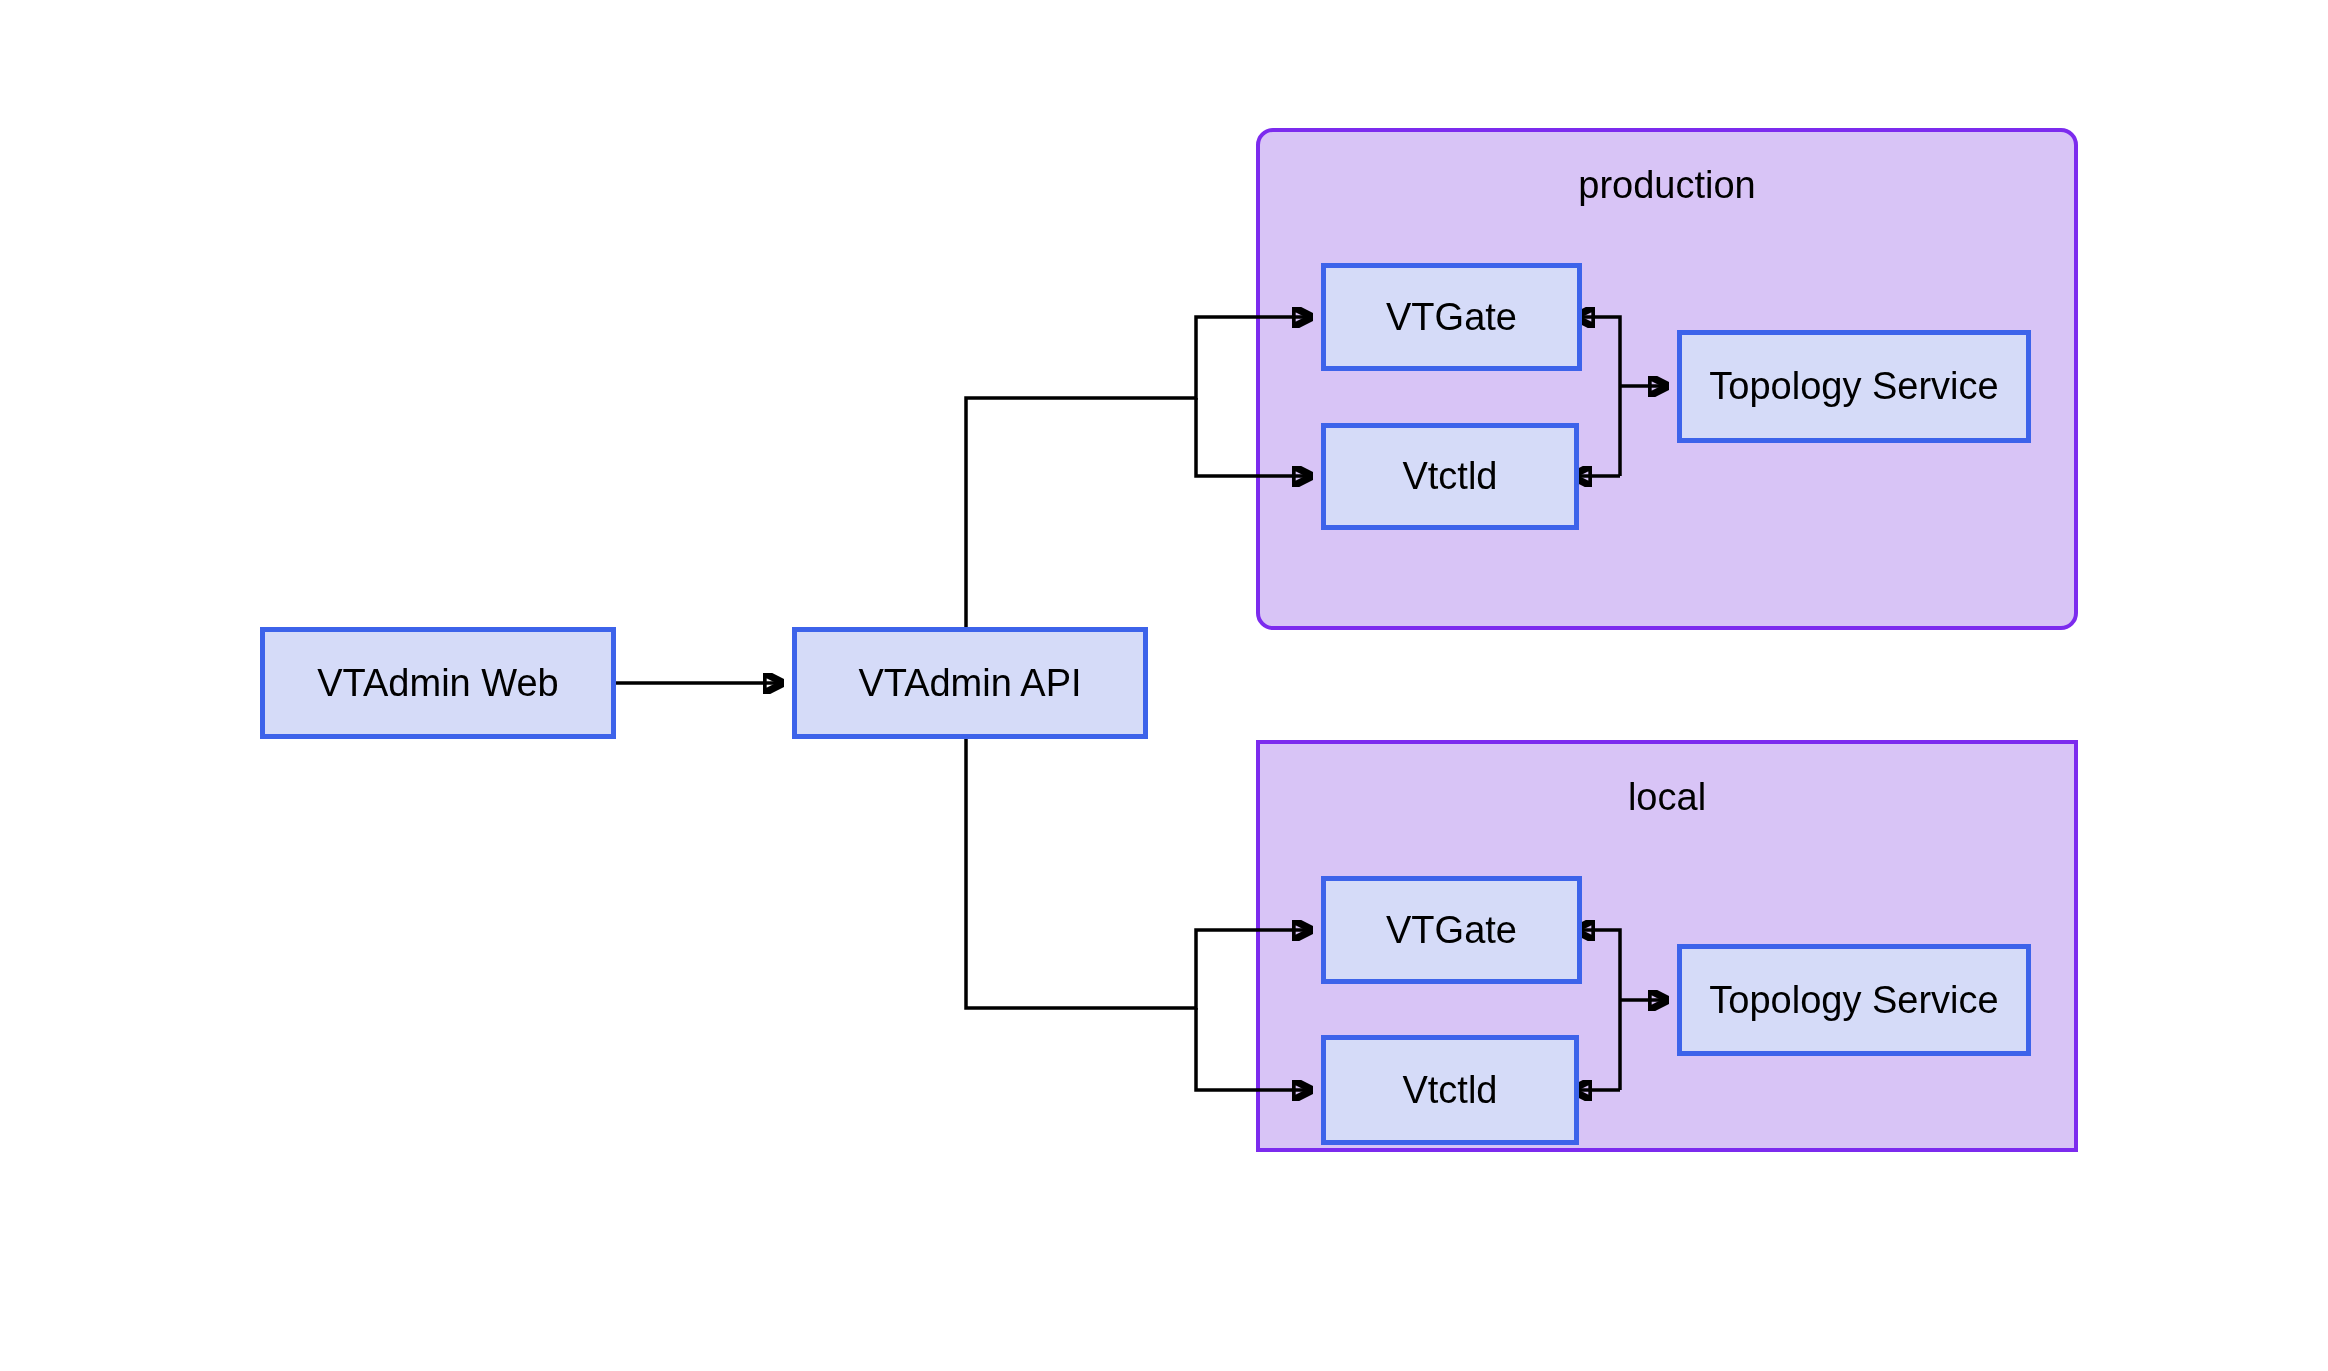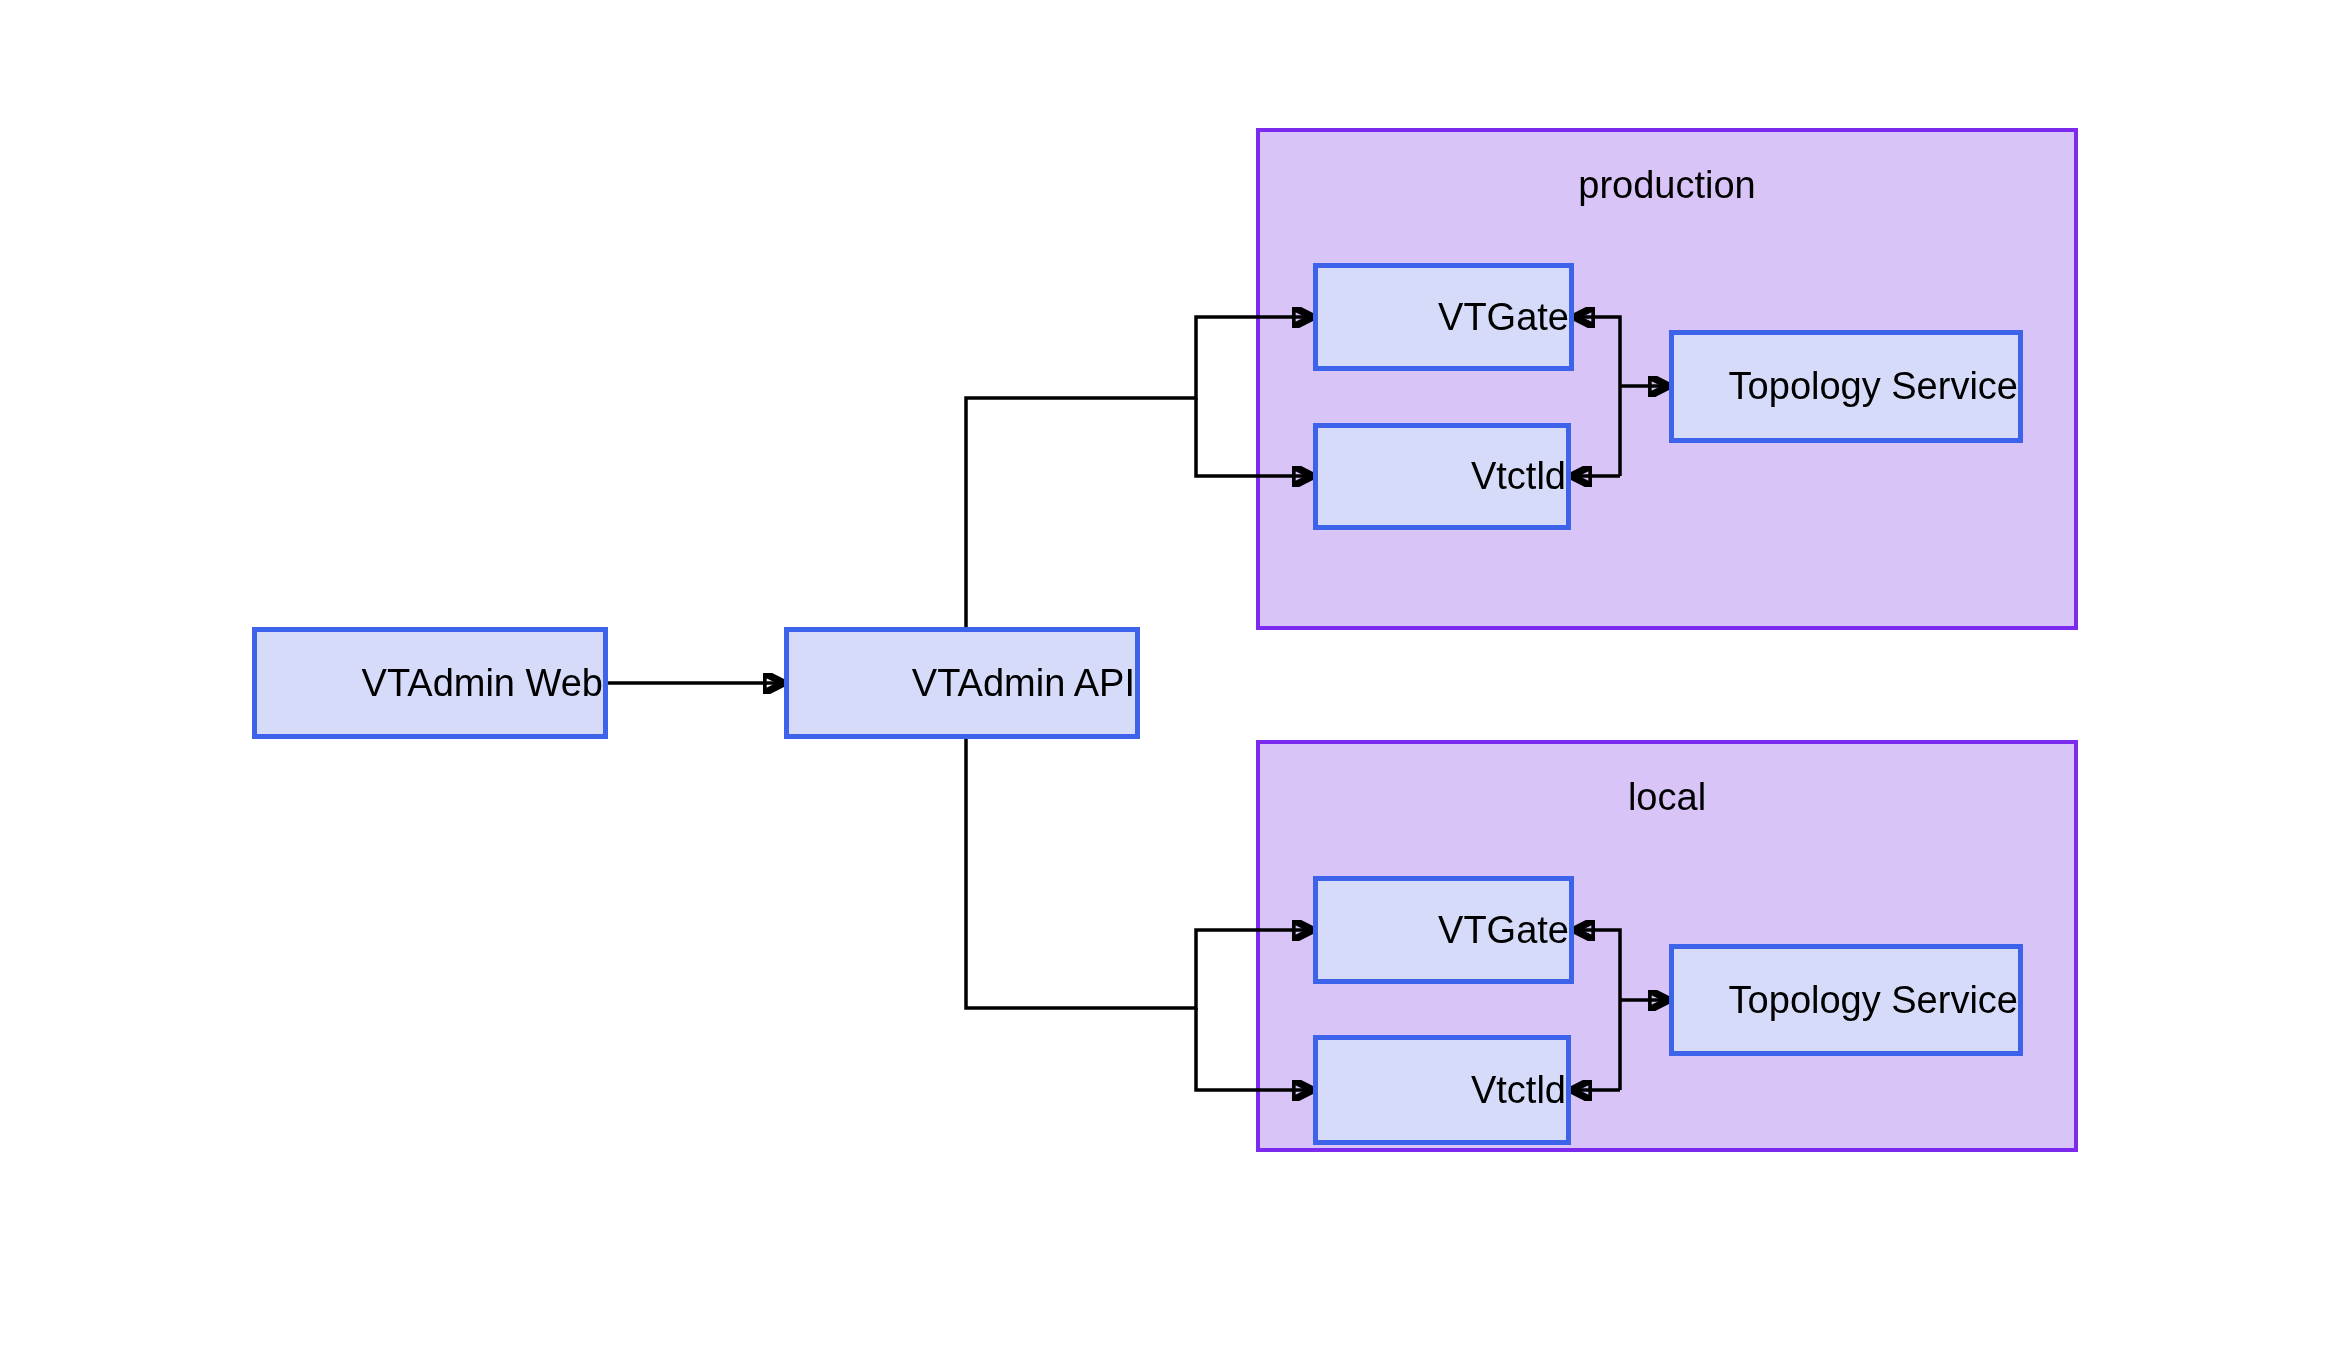--- a/index.html
+++ b/index.html
@@ -45,32 +45,33 @@
     stroke: var(--edge-color);
     stroke-width: 3.5;
   }
   .arrow-head { fill: var(--edge-color); }
   .node {
     position: absolute;
     background: var(--node-fill);
     border: 5px solid var(--node-border);
     display: flex;
     align-items: center;
-    justify-content: flex-end;
+    justify-content: center;
     font-size: 38px;
     color: var(--text-color);
     text-align: center;
+    margin-left: 8px;
   }
 </style>
 </head>
 <body>
 
 <div class="canvas">
 
-  <div class="cluster" style="left:1256px; top:128px; width:822px; height:502px;">
+  <div class="cluster" style="left:1256px; top:128px; width:822px; height:502px;border-radius:17px;">
     <div class="cluster-label">production</div>
   </div>
 
   <div class="cluster" style="left:1256px; top:740px; width:822px; height:412px;">
     <div class="cluster-label">local</div>
   </div>
 
   <svg class="edge-layer" viewBox="0 0 2328 1371" xmlns="http://www.w3.org/2000/svg">
     <defs>
       <marker id="arrow" viewBox="0 0 10 10" refX="10" refY="5" markerWidth="6" markerHeight="6" orient="auto-start-reverse">

